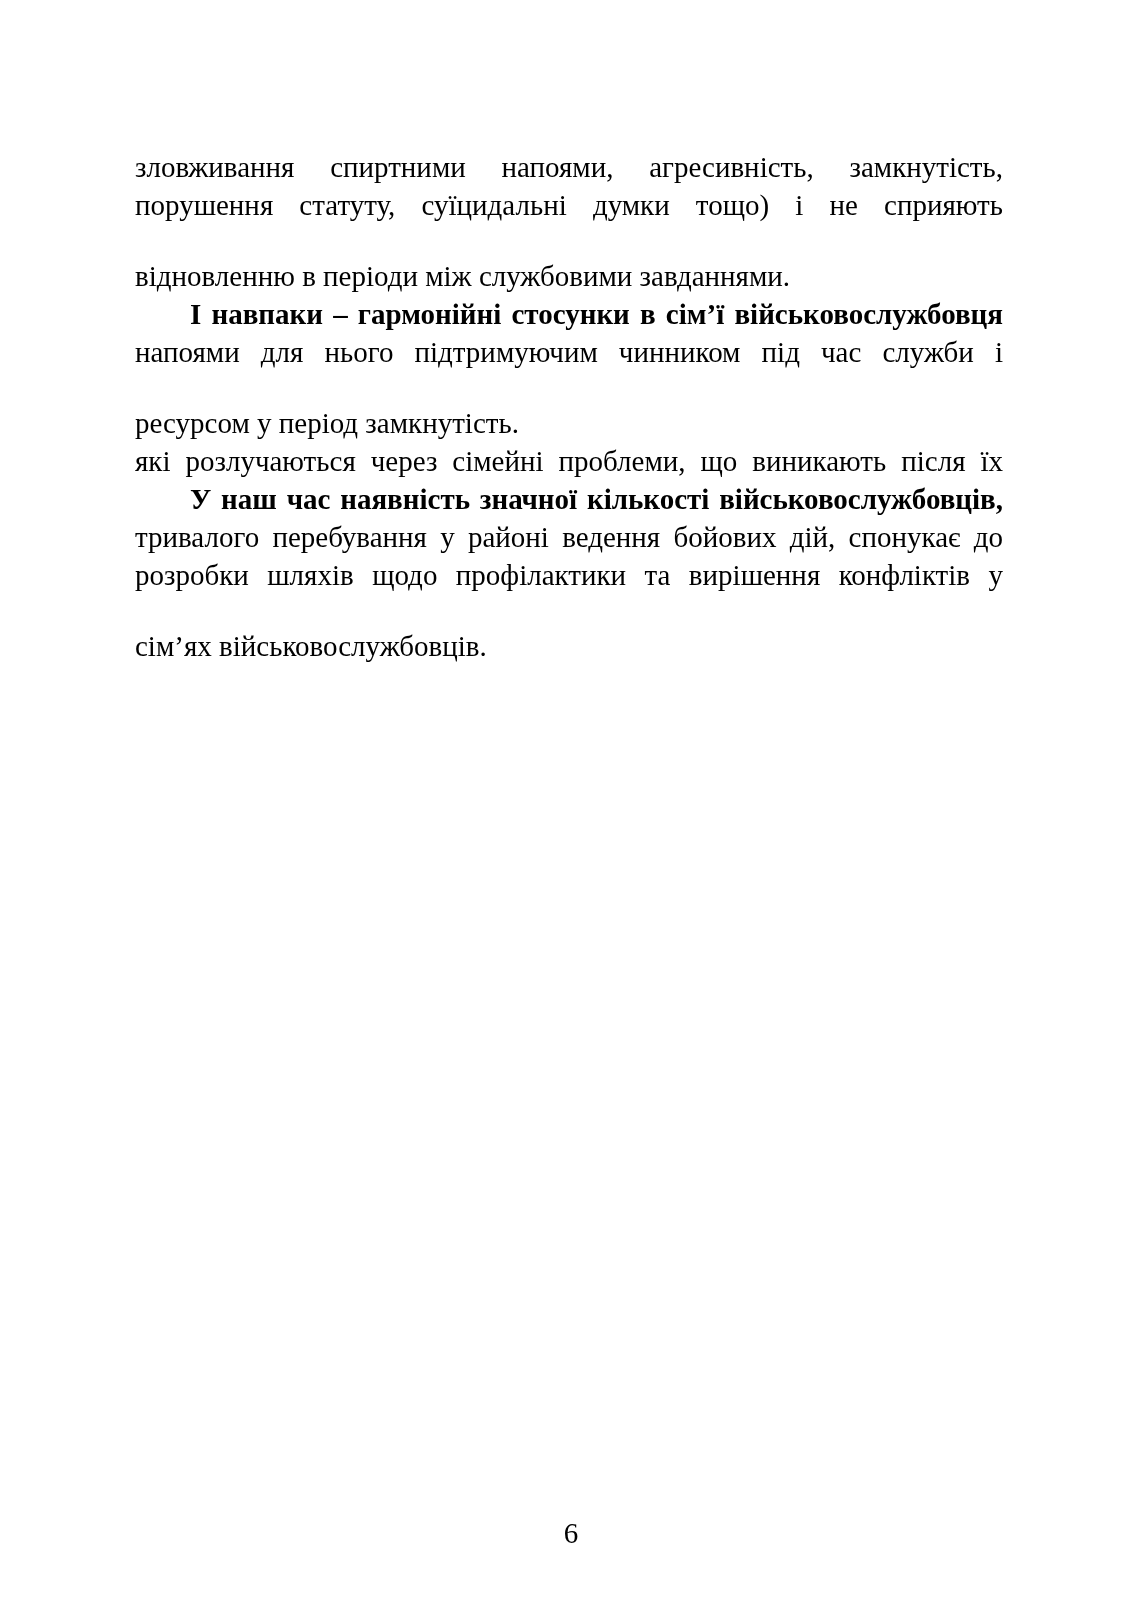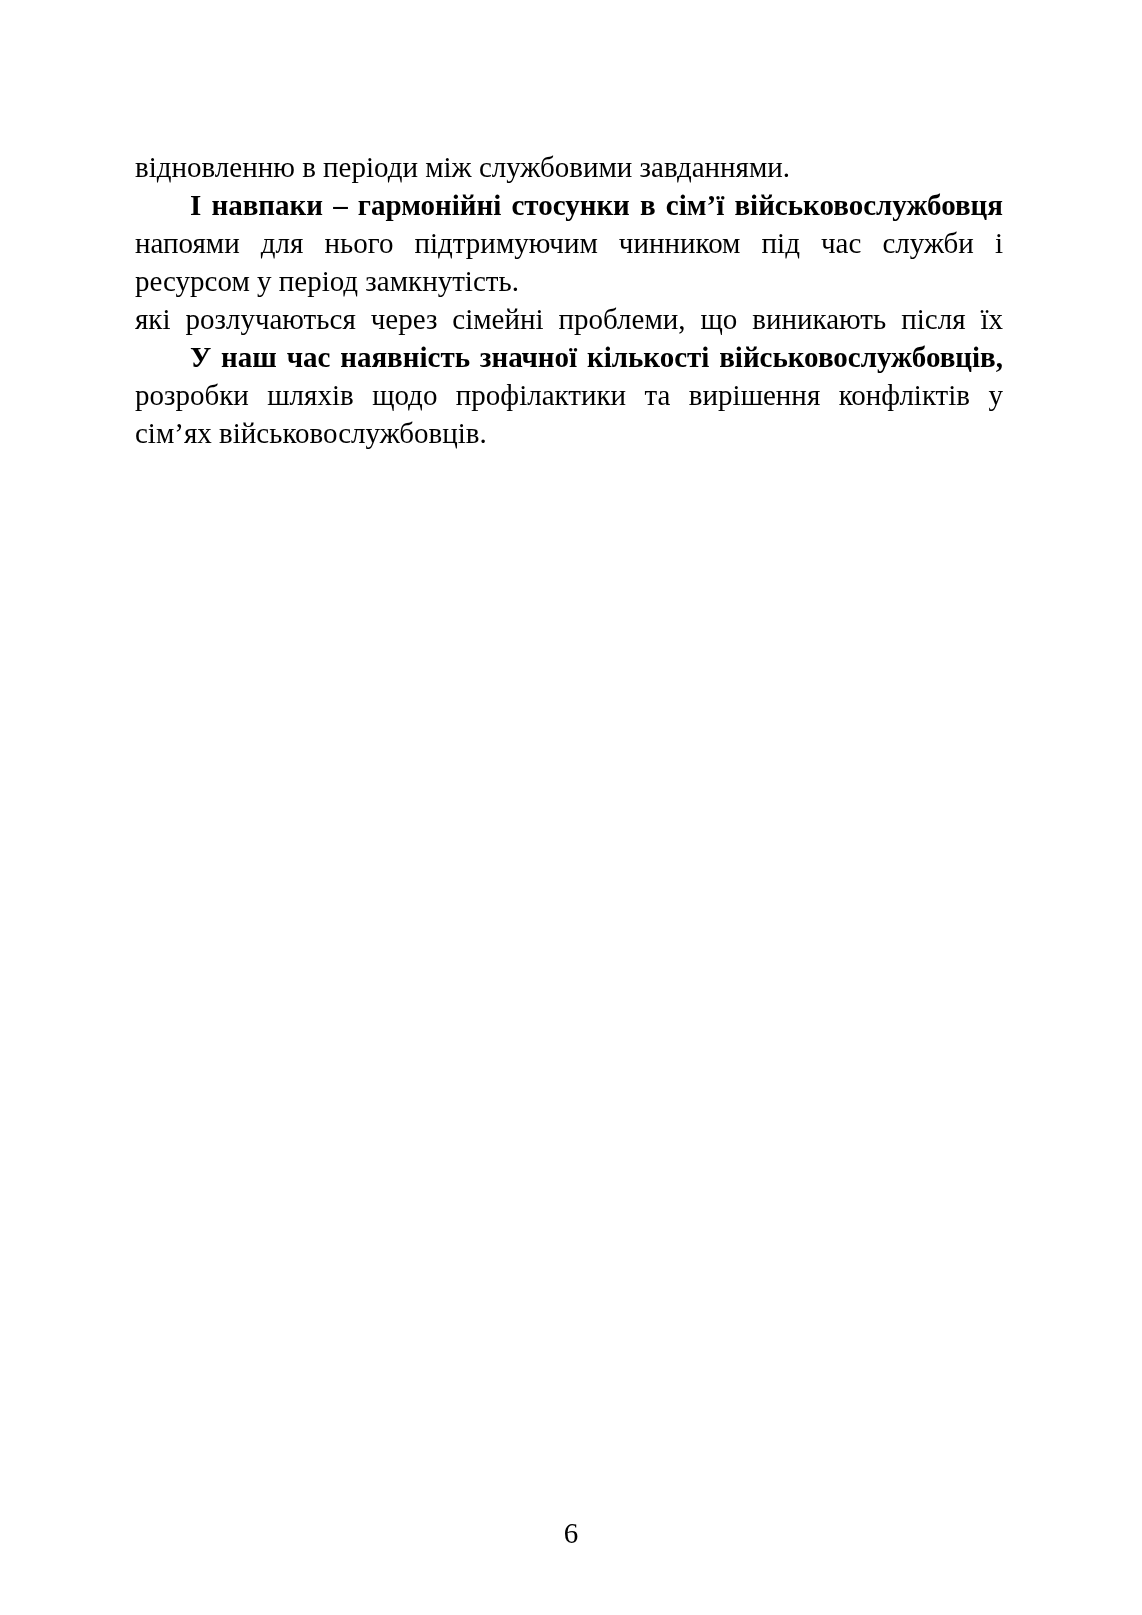--- a/index.html
+++ b/index.html
@@ -34,20 +34,21 @@
     height: 38px;
     line-height: 38px;
     font-size: 29px;
     white-space: normal;
     text-align: justify;
     text-align-last: justify;
   }
   .line.last {
     text-align: center;
     text-align-last: left;
+    margin-top: 33px;
   }
   .line.indent {
     text-indent: 55px;
     font-weight: bold;
   }
   .page-number {
     position: absolute;
     left: 0;
     top: 1514px;
     width: 1142px;
@@ -57,28 +58,31 @@
     text-align: center;
   }
 </style>
 </head>
 <body>
 
 <div class="page">
 
   <div class="text-block">
 
+    <div class="line">зловживання спиртними напоями, агресивність, замкнутість,</div>
+    <div class="line">порушення статуту, суїцидальні думки тощо) і не сприяють</div>
     <div class="line last">відновленню в періоди між службовими завданнями.</div>
 
     <div class="line indent">І навпаки – гармонійні стосунки в сім’ї військовослужбовця</div>
     <div class="line">напоями для нього підтримуючим чинником під час служби і</div>
     <div class="line last">ресурсом у період замкнутість.</div>
 
     <div class="line">які розлучаються через сімейні проблеми, що виникають після їх</div>
     <div class="line indent">У наш час наявність значної кількості військовослужбовців,</div>
+    <div class="line">тривалого перебування у районі ведення бойових дій, спонукає до</div>
     <div class="line">розробки шляхів щодо профілактики та вирішення конфліктів у</div>
     <div class="line last">сім’ях військовослужбовців.</div>
 
   </div>
 
   <div class="page-number">6</div>
 
 </div>
 
 </body></html>

